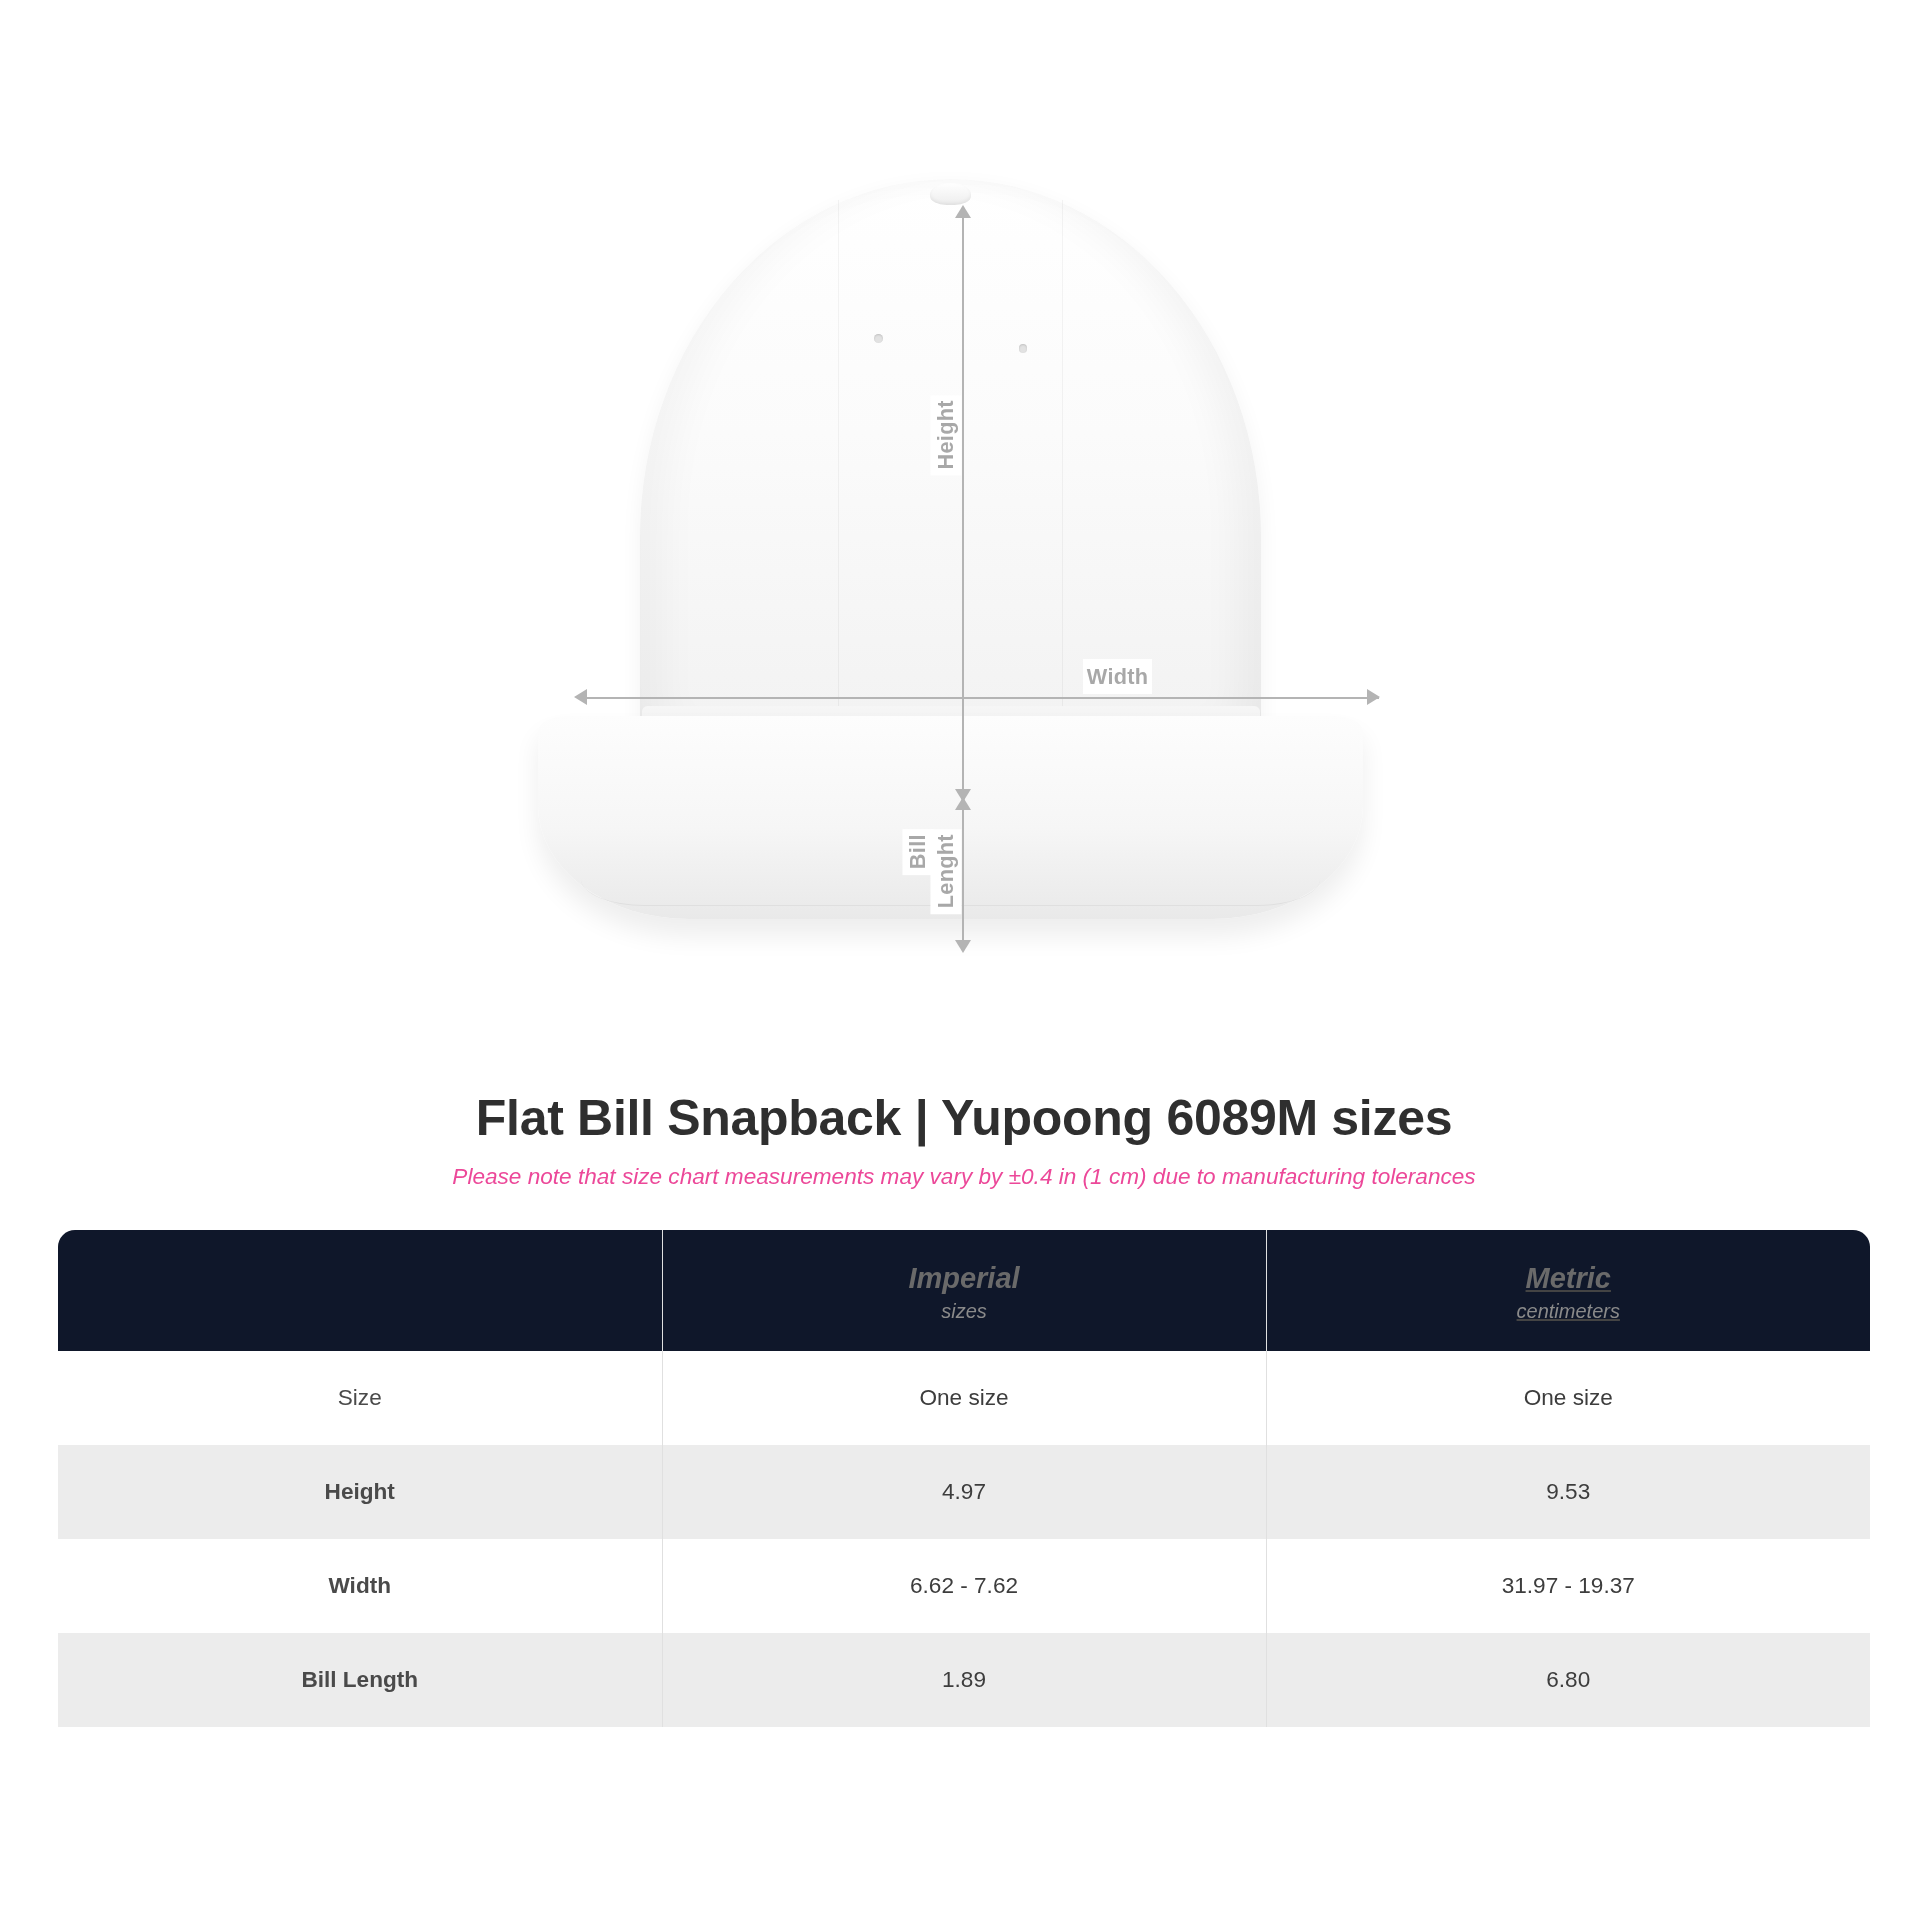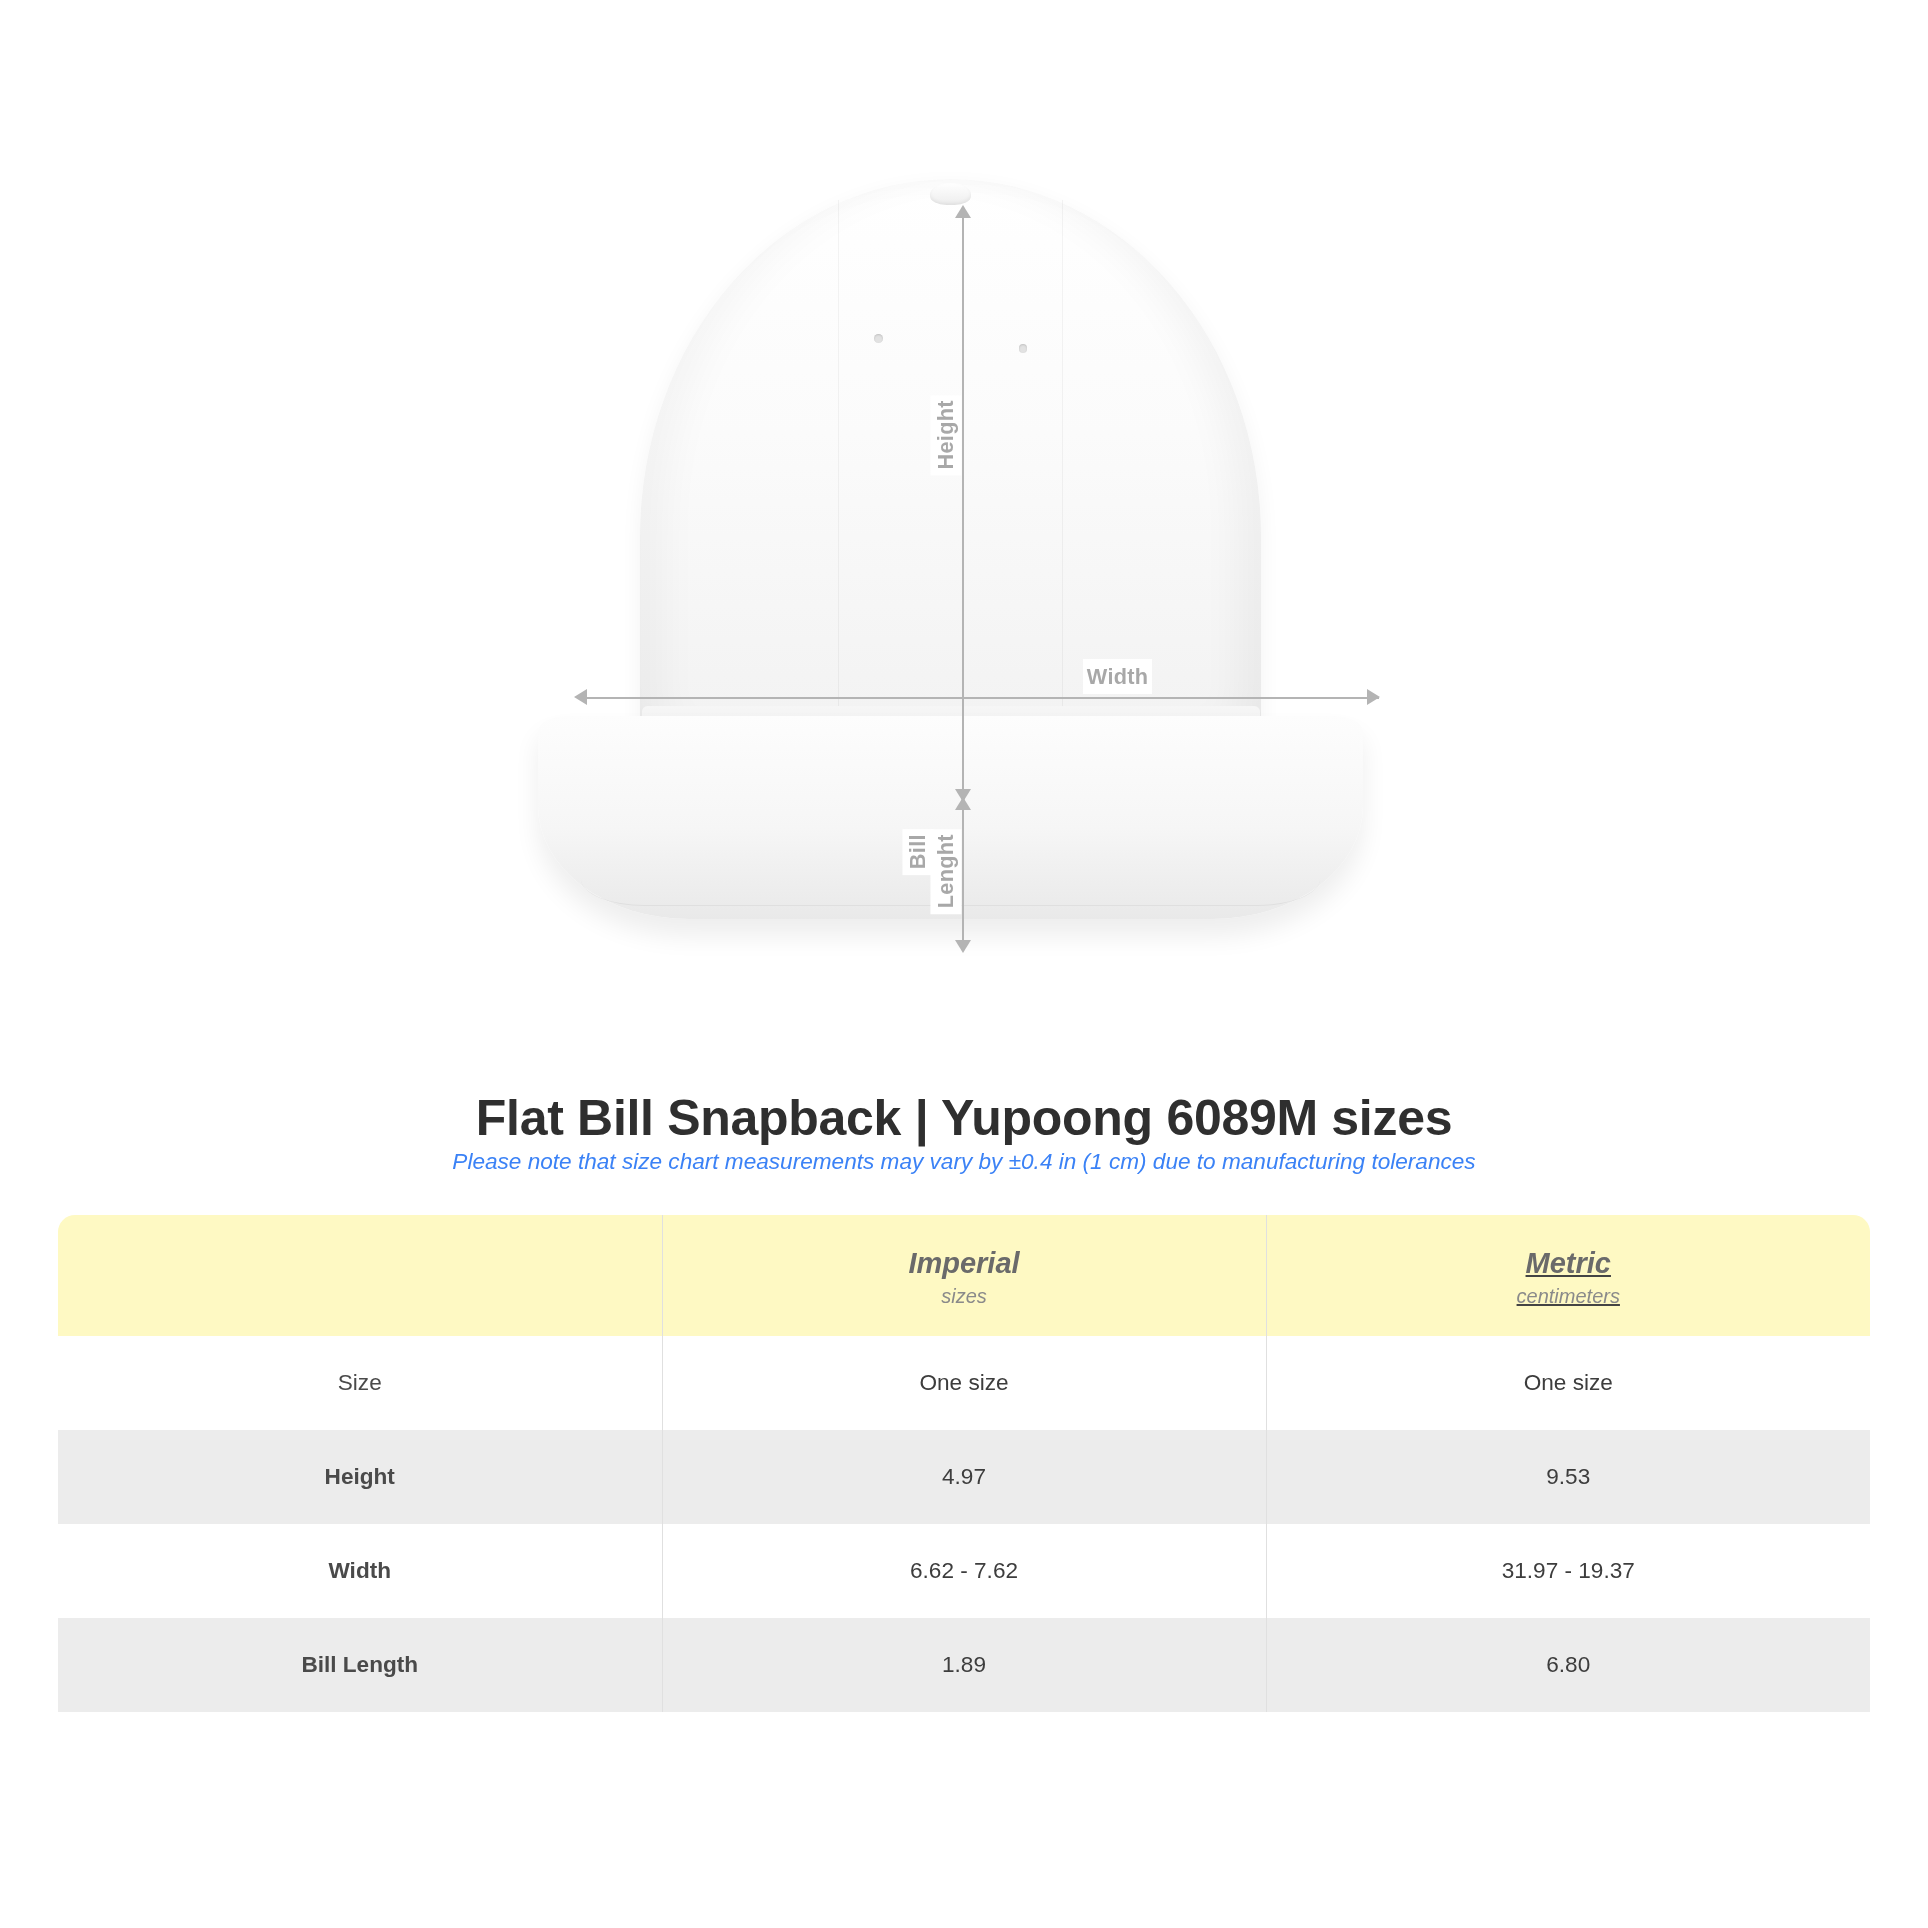--- a/index.html
+++ b/index.html
@@ -166,42 +166,42 @@
     text-align: center;
     margin-top: 24.5px;
   }
   .chart-title {
     font-size: 50px;
     font-weight: bold;
     color: #2f2f2f;
     letter-spacing: -0.3px;
   }
   .chart-note {
-    margin-top: 2px;
+    margin-top: 17px;
     font-size: 22.6px;
     font-style: italic;
-    color: #3b82f6;
+    color: #ec4899;
   }
 
   
   .table-wrap {
     margin: 40px 58px 0 58px;
     width: 1812px;
   }
   table.size-table {
     border-collapse: collapse;
     width: 100%;
     table-layout: fixed;
   }
   table.size-table td, table.size-table th {
     text-align: center;
     font-weight: normal;
   }
   .hdr-row td {
-    background: #fef9c3;
+    background: #0f172a;
     padding: 32px 0 28px 0;
   }
   .hdr-row td:first-child {
     border-top-left-radius: 17px;
     border-bottom-left-radius: 0;
   }
   .hdr-row td:last-child {
     border-top-right-radius: 17px;
     text-decoration: underline;
   }

